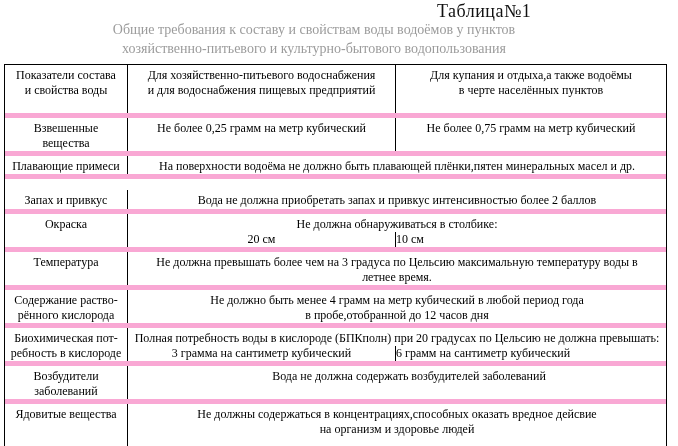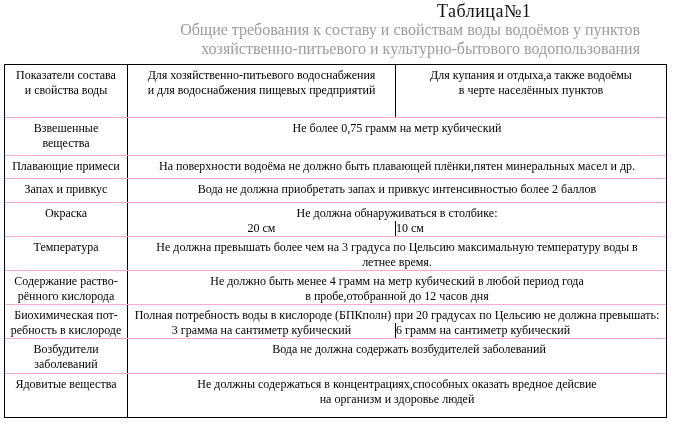--- a/index.html
+++ b/index.html
@@ -20,40 +20,39 @@
     top: 1px;
     font-size: 18px;
     letter-spacing: 0.5px;
     color: #111111;
   }
   .doc-subtitle {
     position: absolute;
     top: 21px;
     left: 0;
     width: 628px;
-    text-align: right;
-    font-size: 16px;
+    text-align: center;
+    font-size: 14px;
     line-height: 18.5px;
     color: #9b9b9b;
-    padding-left: 12px;
   }
   .tbl {
     position: absolute;
     left: 4px;
     top: 64px;
     width: 661px;
     border: 1px solid #000000;
     box-sizing: content-box;
     font-size: 12px;
     line-height: 15px;
   }
   .row {
     display: flex;
     align-items: stretch;
-    border-bottom: 1px solid #f9a8d4;
+    border-bottom: 5px solid #f9a8d4;
     box-sizing: border-box;
   }
   .row:last-child { border-bottom: none; }
   .cell {
     box-sizing: border-box;
     text-align: center;
     padding: 3px 2px 0 2px;
     white-space: pre-line;
   }
   .c1 {
@@ -76,21 +75,21 @@
     flex: 0 0 268px;
     border-right: 1px solid #000000;
     text-align: center;
     box-sizing: border-box;
   }
   .split .br { flex: 1 1 auto; text-align: left; }
   
   .h1  { min-height: 53px; }
   .h2  { min-height: 38px; }
   .h3  { min-height: 23px; }
-  .h4  { min-height: 24px; }
+  .h4  { min-height: 24px; margin-top: 11px; }
   .h5  { min-height: 29px; }
   .h6  { min-height: 31px; }
   .h7  { min-height: 30px; }
   .h8  { min-height: 30px; }
   .h9  { min-height: 35px; gap: 24px; }
   .h10 { min-height: 43px; }
 </style>
 </head>
 <body>
 
@@ -110,20 +109,21 @@
 и свойства воды</div>
       <div class="cell c2">Для хозяйственно-питьевого водоснабжения
 и для водоснабжения пищевых предприятий</div>
       <div class="cell c3">Для купания и отдыха,а также водоёмы
 в черте населённых пунктов</div>
     </div>
 
     <div class="row h2">
       <div class="cell c1">Взвешенные
 вещества</div>
+      <div class="cell c2">Не более 0,25 грамм на метр кубический</div>
       <div class="cell c3">Не более 0,75 грамм на метр кубический</div>
     </div>
 
     <div class="row h3">
       <div class="cell c1">Плавающие примеси</div>
       <div class="cell cm">На поверхности водоёма не должно быть плавающей плёнки,пятен минеральных масел и др.</div>
     </div>
 
     <div class="row h4">
       <div class="cell c1">Запах и привкус</div>

